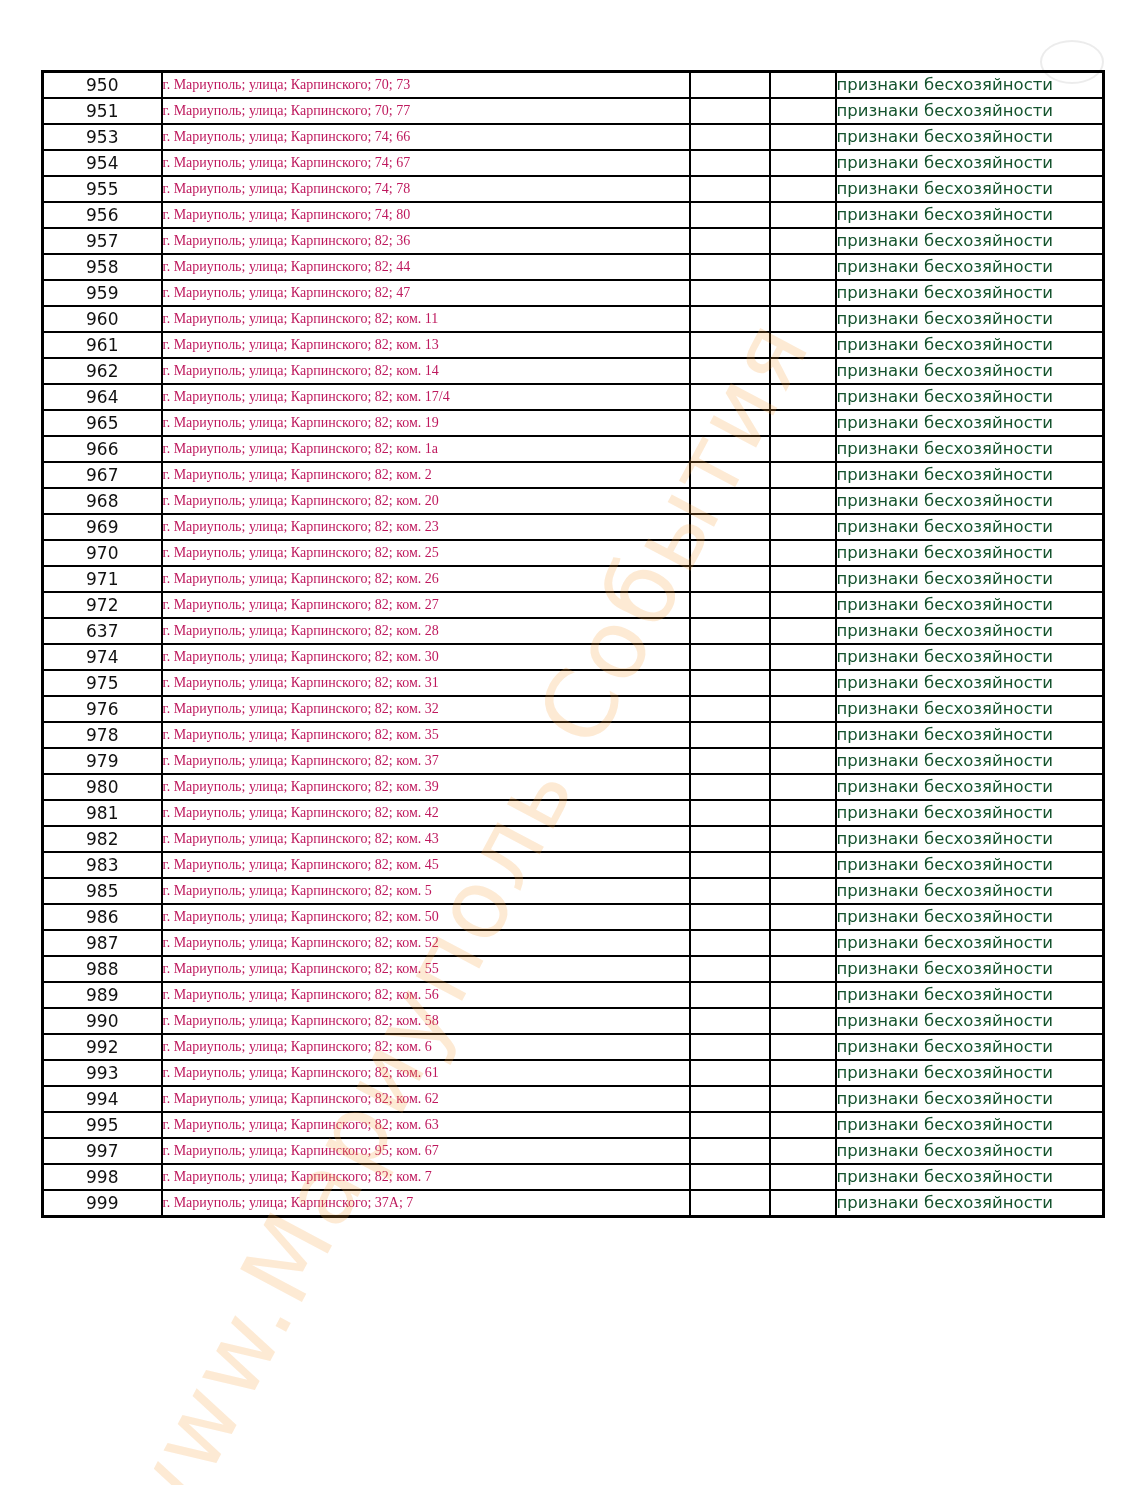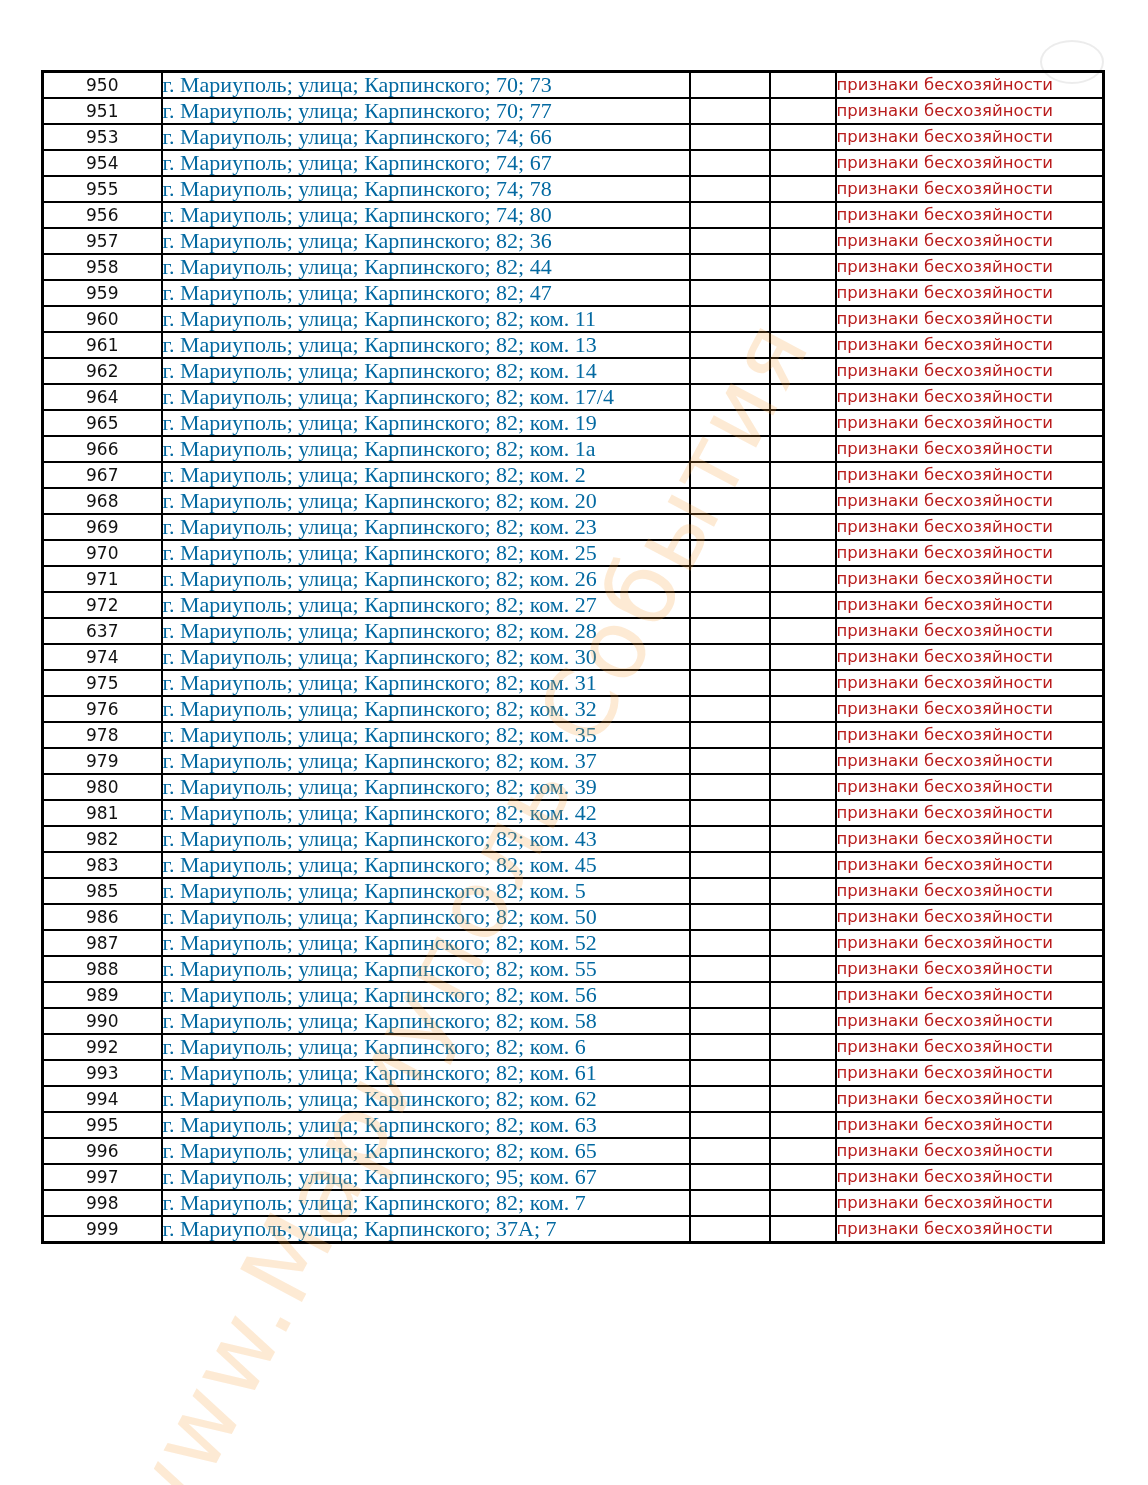--- a/index.html
+++ b/index.html
@@ -14,22 +14,22 @@
   }
   table.reg td {
     border: 2px solid #000;
     height: 24px;
     padding: 0;
     overflow: hidden;
     white-space: nowrap;
     line-height: 24px;
   }
   td.num { text-align: center; font-family: "DejaVu Sans", sans-serif; font-size: 17px; color: #111; }
-  td.addr { font-family: "Liberation Serif", serif; font-size: 22px; color: #0369a1; padding-left: 2px; }
-  td.status { font-family: "DejaVu Sans", sans-serif; font-size: 16.5px; color: #b91c1c; padding-left: 15px; }
+  td.addr { font-family: "Liberation Serif", serif; font-size: 14px; color: #be185d; padding-left: 2px; }
+  td.status { font-family: "DejaVu Sans", sans-serif; font-size: 16.5px; color: #14532d; padding-left: 15px; }
   .watermark {
     position: absolute;
     left: 120px; top: 720px;
     transform: rotate(-62deg);
     transform-origin: left center;
     font-family: "DejaVu Sans", sans-serif;
     font-size: 96px;
     color: rgba(245, 160, 60, 0.22);
     white-space: nowrap;
     pointer-events: none;
@@ -339,27 +339,20 @@
           <td class="status">признаки бесхозяйности</td>
         </tr>
         <tr>
           <td class="num">995</td>
           <td class="addr">г. Мариуполь; улица; Карпинского; 82; ком. 63</td>
           <td class="empty"></td>
           <td class="empty"></td>
           <td class="status">признаки бесхозяйности</td>
         </tr>
         <tr>
-          <td class="num">996</td>
-          <td class="addr">г. Мариуполь; улица; Карпинского; 82; ком. 65</td>
-          <td class="empty"></td>
-          <td class="empty"></td>
-          <td class="status">признаки бесхозяйности</td>
-        </tr>
-        <tr>
           <td class="num">997</td>
           <td class="addr">г. Мариуполь; улица; Карпинского; 95; ком. 67</td>
           <td class="empty"></td>
           <td class="empty"></td>
           <td class="status">признаки бесхозяйности</td>
         </tr>
         <tr>
           <td class="num">998</td>
           <td class="addr">г. Мариуполь; улица; Карпинского; 82; ком. 7</td>
           <td class="empty"></td>

